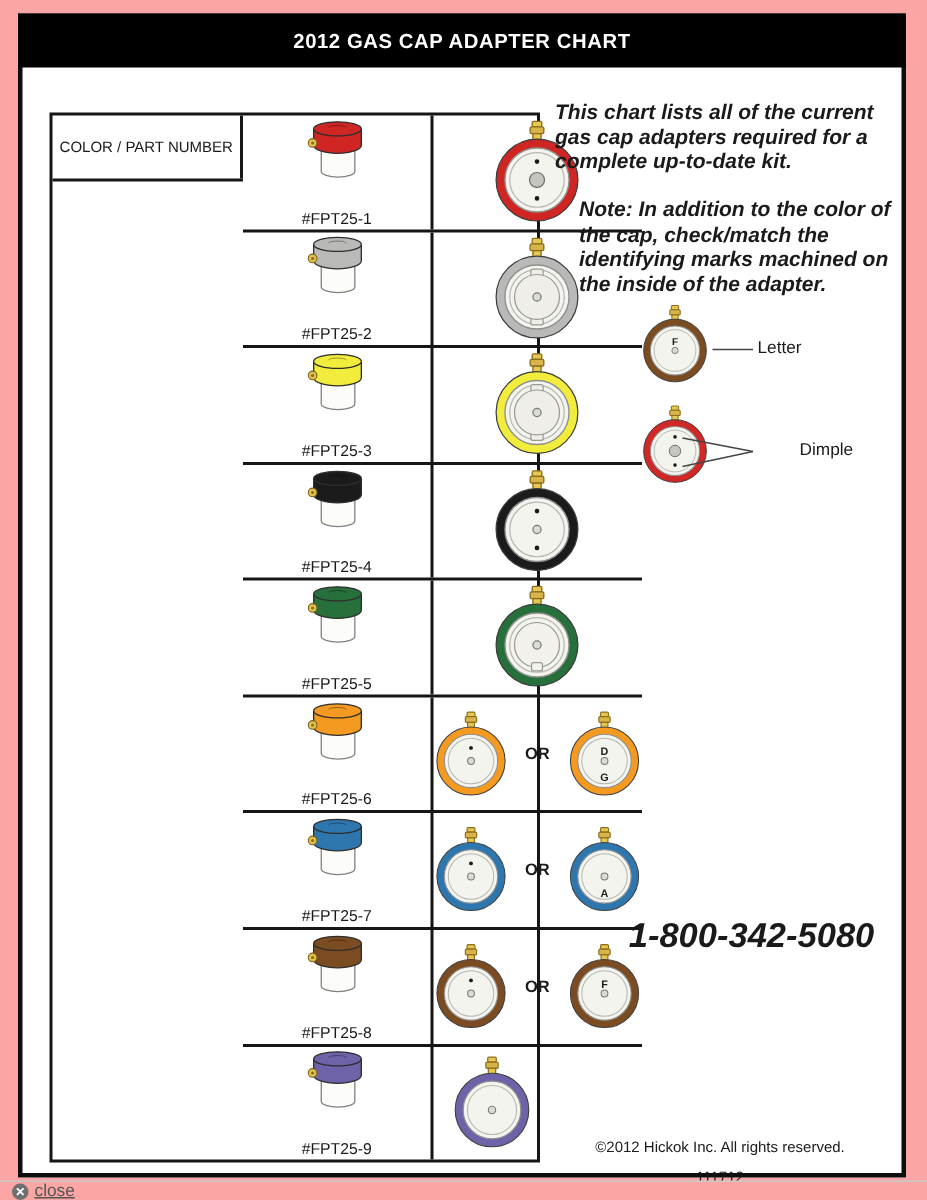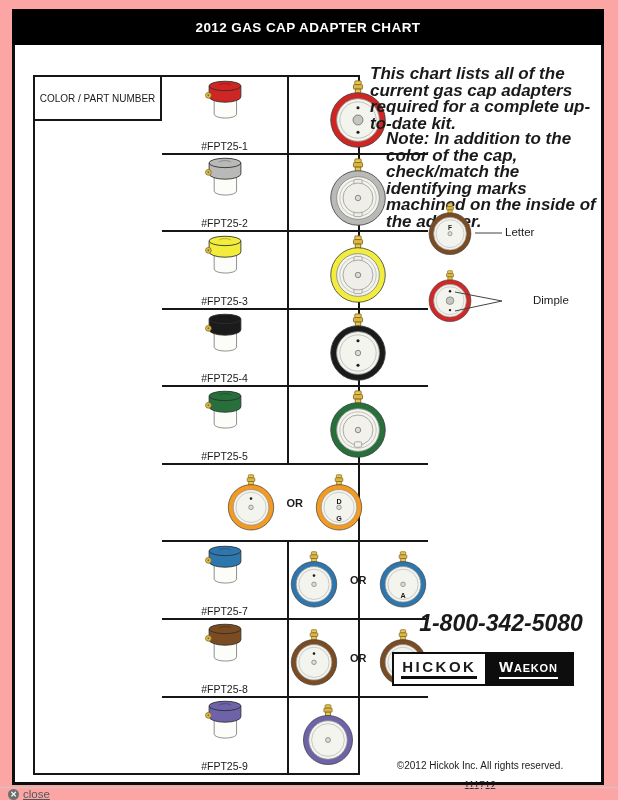--- a/index.html
+++ b/index.html
@@ -19,21 +19,21 @@
   .cell-marks{flex:1;gap:11px;}
   .cell-marks.left{justify-content:flex-start;padding-left:12px;}
   .thead .cell{text-align:center;}
   .cap svg{width:52px;height:auto;display:block;}
   .part{font-size:10.5px;margin-top:17px;}
   .mark svg{width:60px;height:auto;display:block;}
   .mark.small svg{width:50px;}
   .mark.purple-pos svg{width:54px;}
   .or{font-size:11px;font-weight:bold;}
   
-  .rp{position:absolute;font-style:italic;font-weight:bold;font-size:17px;line-height:16.5px;}
+  .rp{position:absolute;font-style:italic;font-weight:bold;font-size:14px;line-height:16.5px;}
   .intro{left:370px;top:66px;width:228px;}
   .note{left:386px;top:131px;width:214px;}
   .order{left:370px;top:514px;width:234px;line-height:17px;}
   .phone{left:388px;top:610px;width:226px;text-align:center;font-size:23px;line-height:26px;}
   .legend-mark{position:absolute;}
   .legend-mark svg{width:46px;height:auto;display:block;}
   .lm-letter{left:427px;top:203px;}
   .lm-dimple{left:427px;top:270px;}
   .legend-label{position:absolute;font-size:11.5px;font-weight:normal;font-style:normal;color:#1a1a1a;}
   .ll-letter{left:505px;top:226px;}
@@ -227,20 +227,33 @@
                   <circle cx="33" cy="44" r="23.5" fill="#f4f4ef" stroke="#8f8f8f" stroke-width="1"></circle>
                   <circle cx="33" cy="44" r="20" fill="none" stroke="#b8b8b2" stroke-width="0.9"></circle>
                   <circle cx="33" cy="44" r="16.5" fill="#f2f1eb" stroke="#9a9a94" stroke-width="0.9"></circle>
                   <rect x="29" y="57" width="8" height="6" rx="1.5" fill="#f2f1eb" stroke="#9a9a94" stroke-width="0.9"></rect>
                   <circle cx="33" cy="44" r="3" fill="#dcdcd6" stroke="#777" stroke-width="0.9"></circle>
                 </svg>
               </div>
             </div>
           </div>
           <div class="trow">
+            <div class="cell cell-color">
+              <div class="cap">
+                <svg viewBox="0 0 72 62" xmlns="http://www.w3.org/2000/svg">
+                  <path d="M21,28 L21,50 A15.5,5.5 0 0 0 52,50 L52,28" fill="#fcfcf8" stroke="#808080" stroke-width="1.2"></path>
+                  <path d="M14,11 L14,26 A22,7.5 0 0 0 58,26 L58,11" fill="#f49a21" stroke="#2e2e2e" stroke-width="1.2"></path>
+                  <ellipse cx="36" cy="11" rx="22" ry="6.5" fill="#f49a21" stroke="#2e2e2e" stroke-width="1.2"></ellipse>
+                  <path d="M28,10 a8,2.2 0 0 1 16,0" fill="none" stroke="#000" stroke-opacity="0.35" stroke-width="1"></path>
+                  <circle cx="13" cy="24" r="4" fill="#e2c04c" stroke="#7c621c"></circle>
+                  <circle cx="13" cy="24" r="1.4" fill="#8a6d1d"></circle>
+                </svg>
+              </div>
+              <div class="part">#FPT25-6</div>
+            </div>
             <div class="cell cell-marks">
               <div class="mark small">
                 <svg viewBox="0 0 66 76" xmlns="http://www.w3.org/2000/svg">
                   <g>
                     <rect x="29.5" y="1" width="7" height="4" rx="1" fill="#e6c84f" stroke="#8a6d1d"></rect>
                     <rect x="28" y="5" width="10" height="5" rx="1" fill="#d9b44a" stroke="#8a6d1d"></rect>
                     <rect x="30" y="10" width="6" height="5" fill="#e6c84f" stroke="#8a6d1d"></rect>
                   </g>
                   <circle cx="33" cy="44" r="30" fill="#f49a21" stroke="#3c3c3c" stroke-width="0.9"></circle>
                   <circle cx="33" cy="44" r="23.5" fill="#f4f4ef" stroke="#8f8f8f" stroke-width="1"></circle>
@@ -428,28 +441,20 @@
   <svg class="connector" viewBox="0 0 165 140">
     <line x1="25" y1="38" x2="52" y2="38" stroke="#444" stroke-width="1"></line>
     <line x1="5" y1="97" x2="52" y2="106" stroke="#444" stroke-width="1"></line>
     <line x1="5" y1="116" x2="52" y2="106" stroke="#444" stroke-width="1"></line>
   </svg>
   <div class="legend-label ll-letter">Letter</div>
   <div class="legend-label ll-dimple">Dimple</div>
 
   <div class="rp phone">1-800-342-5080</div>
 
-  <div class="logo">
-    <div class="logo-left">
-      <span class="hickok">HICKOK</span>
-    </div>
-    <div class="logo-right">
-      <span class="waekon" id="waekon-word"><span class="bigW">W</span>AEKON</span>
-    </div>
-  </div>
 
   <div class="docnum">111712</div>
   <div class="copyright">©2012 Hickok Inc. All rights reserved.</div>
 
   <div class="bottom-line"></div>
   <div class="close-btn">
     <span class="close-icon">✕</span>
     <span class="close-label">close</span>
   </div>
 

